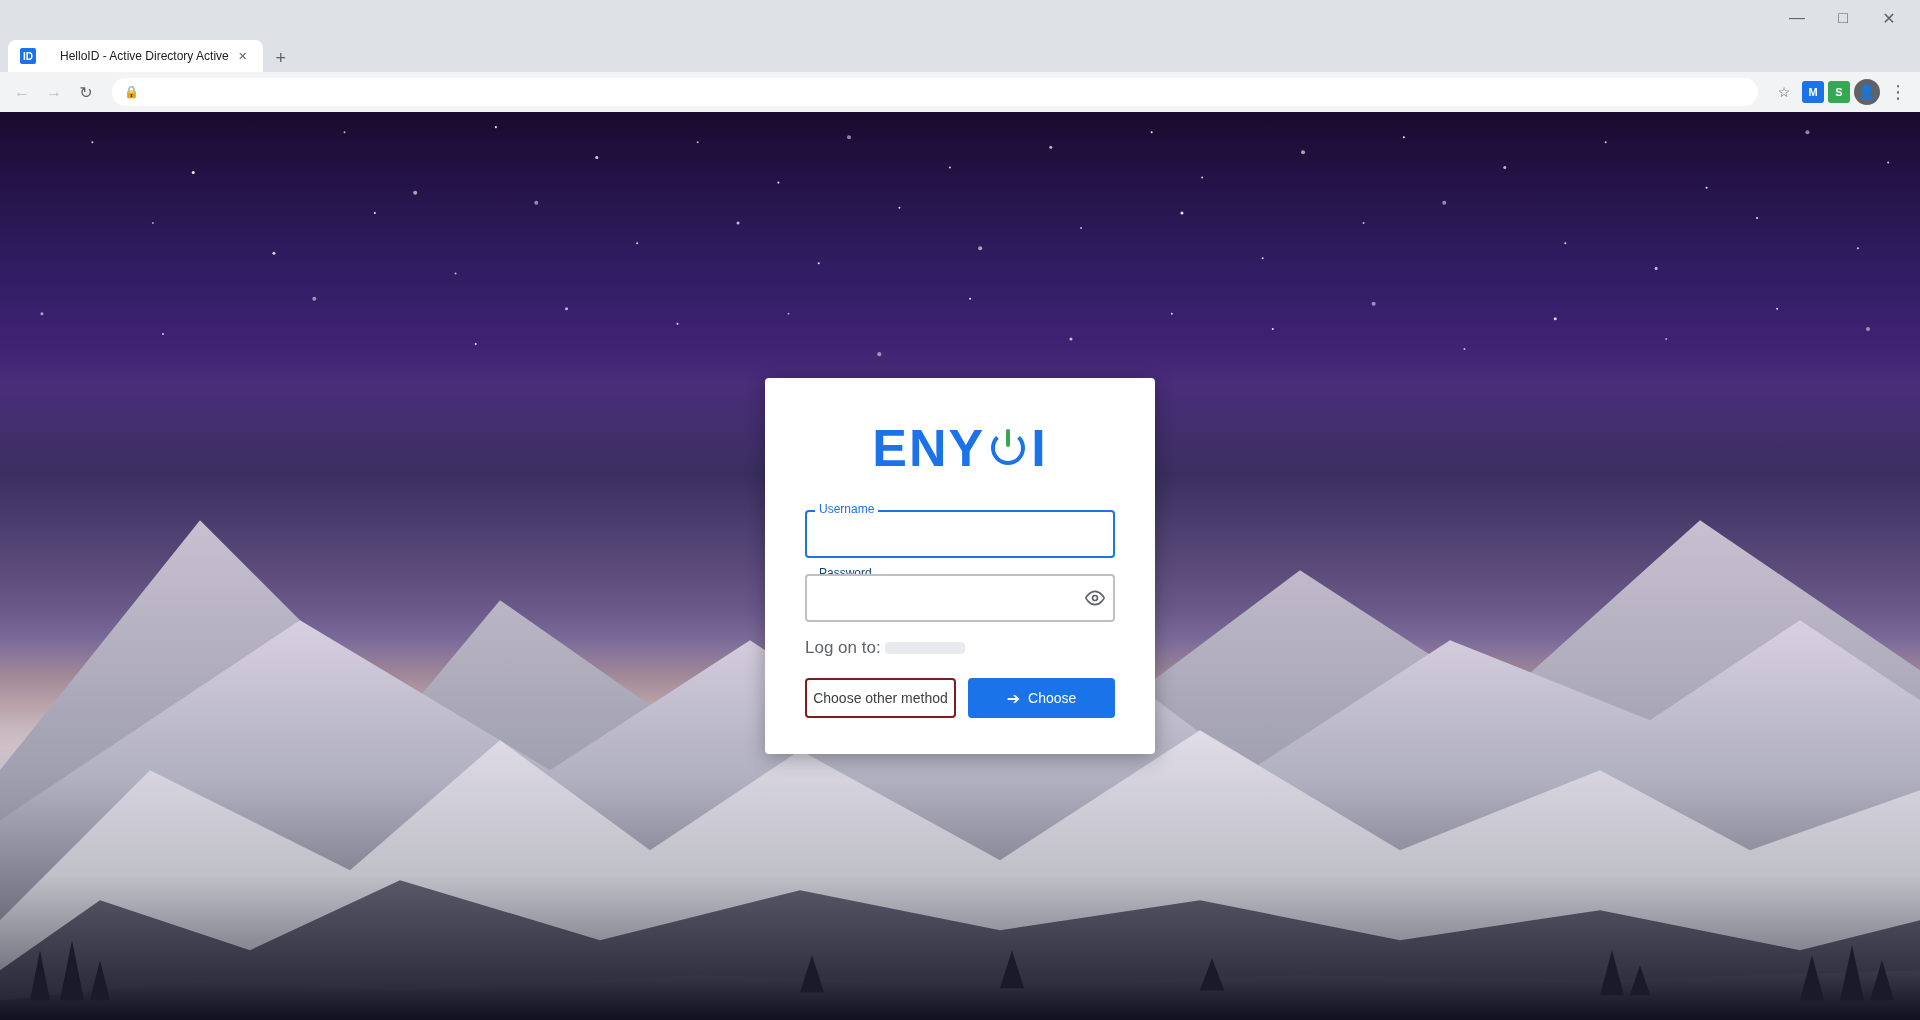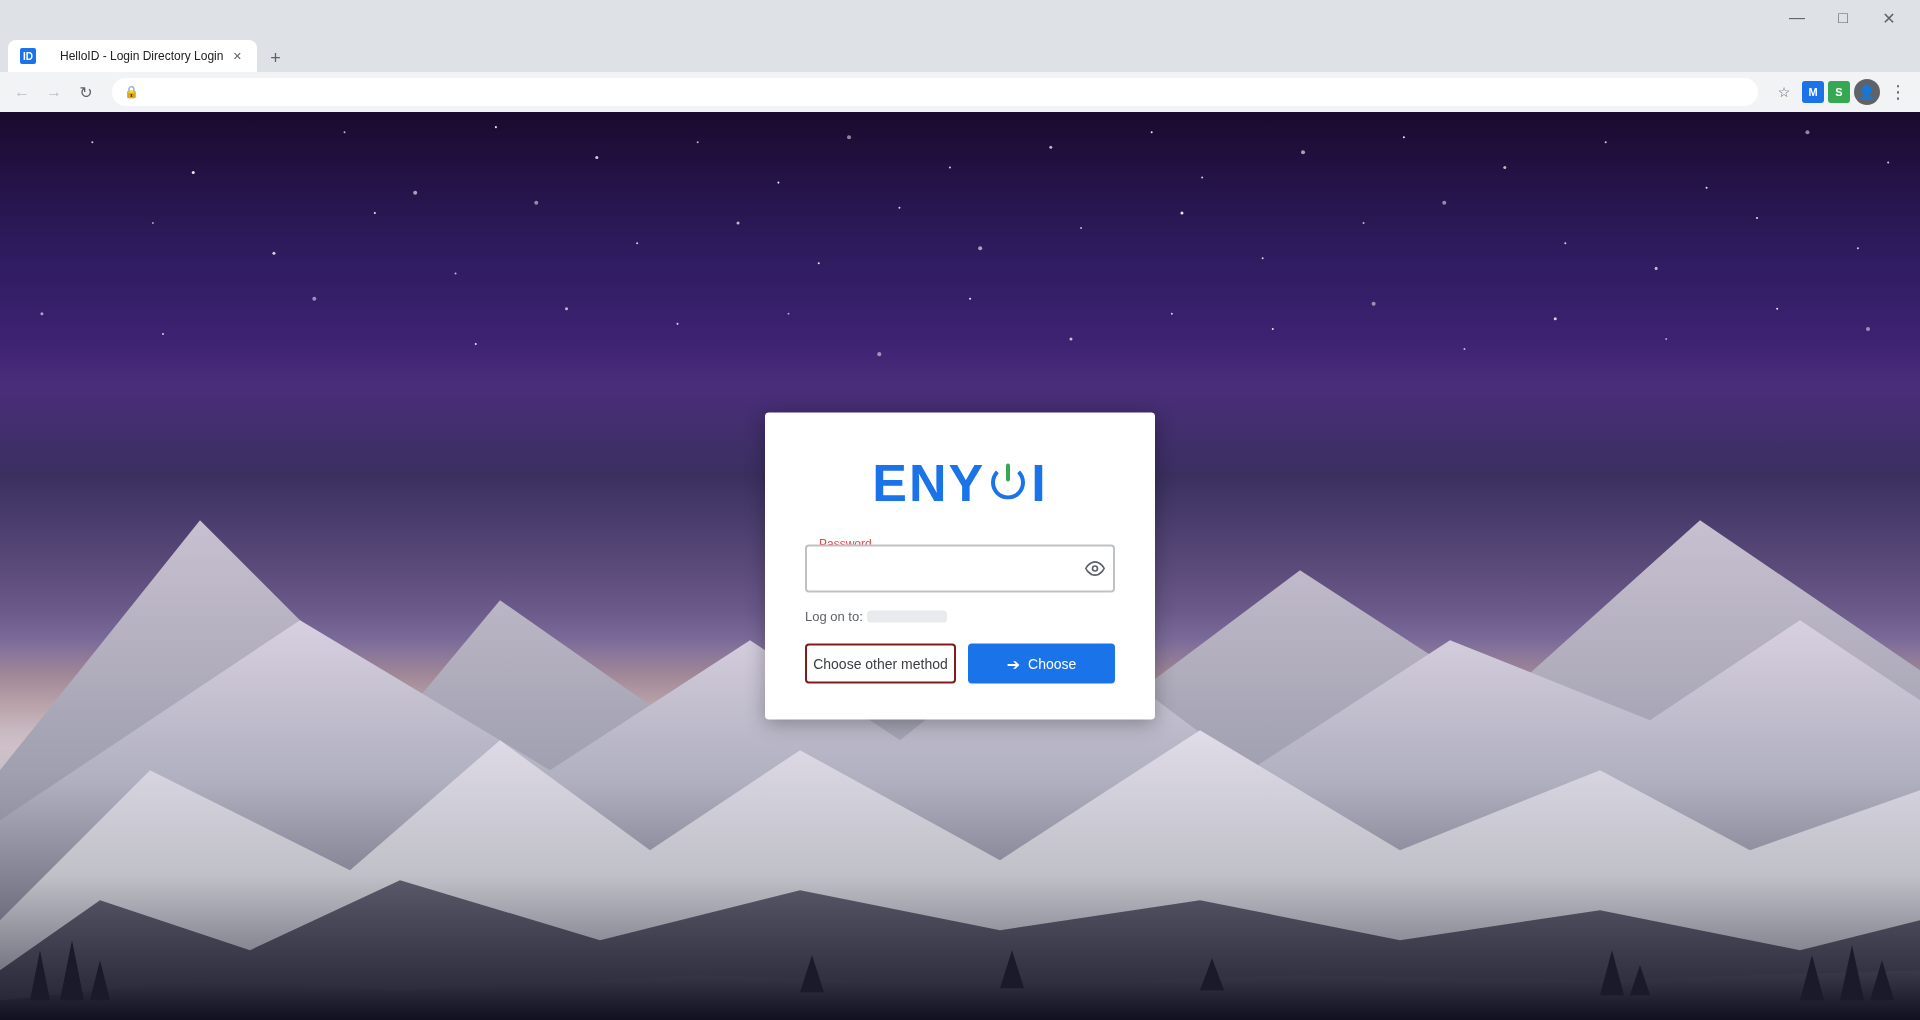--- a/index.html
+++ b/index.html
@@ -317,21 +317,21 @@
       background: none;
       border: none;
       cursor: pointer;
       color: #5f6368;
       font-size: 18px;
       display: flex;
       align-items: center;
     }
 
     .log-on-to {
-      font-size: 13px;
+      font-size: 17px;
       color: #5f6368;
       margin-bottom: 20px;
       display: flex;
       align-items: center;
       gap: 4px;
     }
     .log-on-domain {
       display: inline-block;
       width: 80px;
       height: 12px;
@@ -398,21 +398,21 @@
       <div class="window-controls">
         <div class="win-btn">—</div>
         <div class="win-btn">□</div>
         <div class="win-btn close">✕</div>
       </div>
     </div>
 
     <div class="tab-bar">
       <div class="tab">
         <div class="tab-favicon">ID</div>
-        <span class="tab-title">HelloID - Login Directory Login</span>
+        <span class="tab-title">HelloID - Active Directory Active</span>
         <div class="tab-close">✕</div>
       </div>
       <div class="new-tab-btn">+</div>
     </div>
 
     <div class="toolbar">
       <div class="nav-btn disabled">←</div>
       <div class="nav-btn disabled">→</div>
       <div class="nav-btn">↻</div>
       <div class="address-bar">
@@ -561,23 +561,27 @@
         <div class="logo-text">
           <span class="logo-en">ENY</span>
           <span class="logo-power">
             <span class="power-circle"></span>
             <span class="power-line"></span>
           </span>
           <span class="logo-oi">I</span>
         </div>
       </div>
 
-
       <div class="field-group">
-        <label class="field-label" style="color:#ef4444;">Password</label>
+        <label class="field-label">Username</label>
+        <input type="text" class="field-input" autofocus="" style="">
+      </div>
+
+      <div class="field-group">
+        <label class="field-label" style="color:#0c4a6e;">Password</label>
         <div class="password-wrapper">
           <input type="password" class="field-input normal" style="">
           <button class="eye-btn">
             <svg width="20" height="20" viewBox="0 0 24 24" fill="none" stroke="#5f6368" stroke-width="2">
               <path d="M1 12s4-8 11-8 11 8 11 8-4 8-11 8-11-8-11-8z"></path>
               <circle cx="12" cy="12" r="3"></circle>
             </svg>
           </button>
         </div>
       </div>

